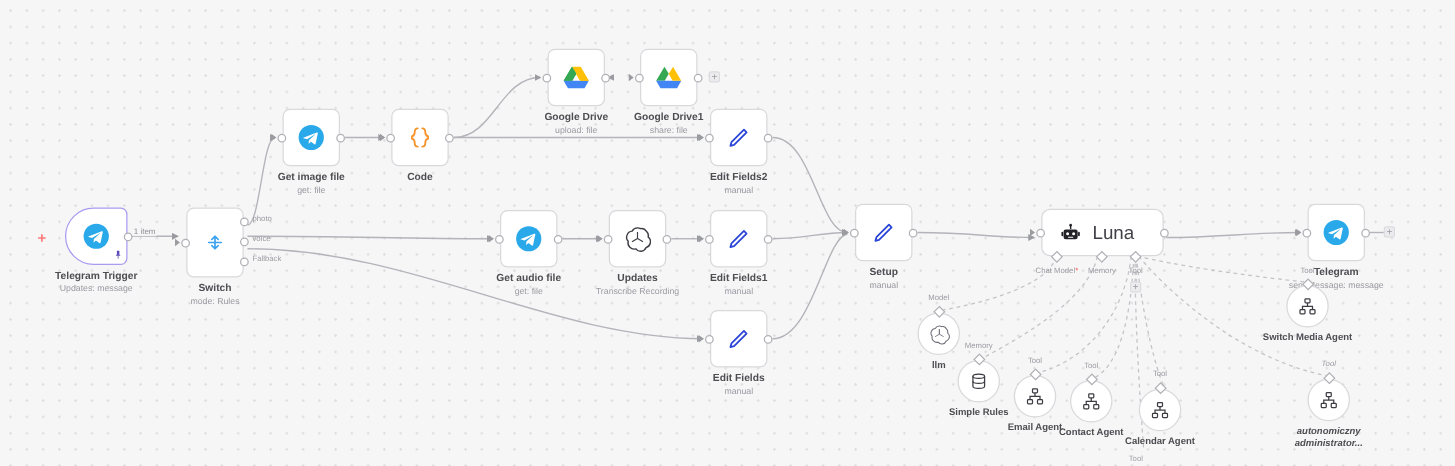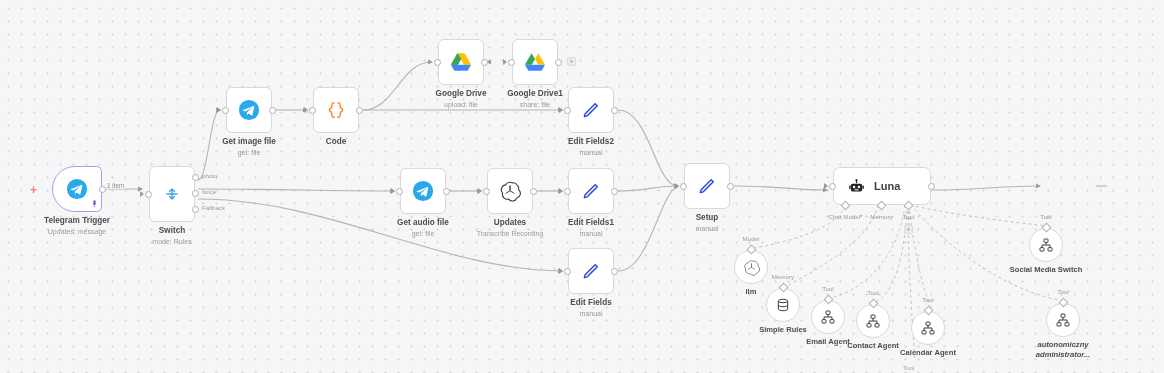--- a/index.html
+++ b/index.html
@@ -96,21 +96,21 @@
   }
   .blabel{position:absolute;font-size:6.2px;color:#9a9aa2;white-space:nowrap;
     bottom:-15px;transform:translateX(-50%);}
   .req{color:#ef5b5b;}
 
   .agentbox{
     width:98px;height:38px;box-sizing:border-box;background:#fff;
     border:1px solid #d9d9dd;border-radius:7px;
     display:flex;align-items:center;gap:9px;padding-left:14px;
   }
-  .agentlabel{font-size:11px;color:#3f3f46;font-weight:700;}
+  .agentlabel{font-size:15px;color:#3f3f46;font-weight:400;}
 
   .edgelabel{
     position:absolute;font-size:6.4px;color:#8e8e96;background:rgba(246,246,246,.85);
     padding:0 1px;white-space:nowrap;
   }
   .floatlabel{position:absolute;font-size:6.2px;color:#a0a0a8;white-space:nowrap;}
   svg.ic{display:block;}
 </style>
 </head>
 <body>
@@ -400,20 +400,36 @@
       <div class="bdiamond" style="left:45px;"></div>
       <div class="blabel" style="left:48.5px;">Memory</div>
 
       <div class="bdiamond" style="left:72px;"></div>
       <div class="blabel" style="left:75.5px;">Tool</div>
     </div>
   </div>
 
   <div class="plusend" style="left:904px;top:225px;"></div>
 
+  <div class="node" style="left:1046px;top:163px;">
+    <div class="box">
+      <div class="arrowin"></div>
+      <div class="port in"></div>
+      <svg class="ic" width="22" height="22" viewBox="0 0 24 24">
+        <circle cx="12" cy="12" r="11" fill="#29a9e9"></circle>
+        <path d="M5.6 11.9l11.2-4.3c.6-.2 1.1.1.9.9l-1.9 8.9c-.1.6-.5.8-1.1.5l-3-2.2-1.4 1.4c-.2.2-.3.3-.6.3l.2-3 5.5-5c.2-.2 0-.3-.3-.1l-6.8 4.3-2.9-.9c-.6-.2-.6-.6.2-.8z" fill="#fff"></path>
+      </svg>
+      <div class="port out"></div>
+    </div>
+    <div class="plusend" style="left:61px;top:18px;"></div>
+    <div class="caption">
+      <div class="ttl">Telegram</div>
+      <div class="sub">sendMessage: message</div>
+    </div>
+  </div>
 
   <div class="subnode" style="left:734px;top:250px;">
     <div class="circ">
       <svg class="ic" width="17" height="17" viewBox="0 0 24 24">
         <path d="M12 2.5c-2 0-3.8 1.1-4.7 2.8-2 .2-3.7 1.5-4.4 3.4-.8 1.9-.4 4 1 5.4-.5 1.9 0 3.9 1.4 5.3 1.4 1.4 3.4 1.9 5.3 1.4 1.1 1.5 2.9 2.3 4.7 2.1 1.9-.2 3.5-1.4 4.2-3.2 1.9-.6 3.3-2.1 3.7-4 .4-1.9-.3-3.9-1.8-5.1.4-1.9-.2-3.8-1.6-5.1C18.4 3.2 16.5 2.7 14.6 3.2 13.9 2.7 13 2.5 12 2.5z" fill="none" stroke="#6e6e78" stroke-width="1.2"></path>
         <path d="M12 6.2v5.6l4.8 2.8M12 11.8L7.2 14.6M12 11.8V6.2" fill="none" stroke="#6e6e78" stroke-width="1"></path>
       </svg>
     </div>
     <div class="diamond"></div>
     <div class="dlabel">Model</div>
@@ -479,21 +495,21 @@
     <div class="circ">
       <svg class="ic" width="16" height="16" viewBox="0 0 24 24">
         <rect x="9" y="3" width="6" height="5" rx="1" fill="none" stroke="#3c3c43" stroke-width="1.5"></rect>
         <rect x="3" y="16" width="6" height="5" rx="1" fill="none" stroke="#3c3c43" stroke-width="1.5"></rect>
         <rect x="15" y="16" width="6" height="5" rx="1" fill="none" stroke="#3c3c43" stroke-width="1.5"></rect>
         <path d="M12 8v4M6 16v-4h12v4" fill="none" stroke="#3c3c43" stroke-width="1.5"></path>
       </svg>
     </div>
     <div class="diamond"></div>
     <div class="dlabel">Tool</div>
-    <div class="subcaption">Social Media Switch</div>
+    <div class="subcaption">Switch Media Agent</div>
   </div>
 
   <div class="subnode" style="left:1046px;top:303px;font-style:italic;">
     <div class="circ">
       <svg class="ic" width="16" height="16" viewBox="0 0 24 24">
         <rect x="9" y="3" width="6" height="5" rx="1" fill="none" stroke="#3c3c43" stroke-width="1.5"></rect>
         <rect x="3" y="16" width="6" height="5" rx="1" fill="none" stroke="#3c3c43" stroke-width="1.5"></rect>
         <rect x="15" y="16" width="6" height="5" rx="1" fill="none" stroke="#3c3c43" stroke-width="1.5"></rect>
         <path d="M12 8v4M6 16v-4h12v4" fill="none" stroke="#3c3c43" stroke-width="1.5"></path>
       </svg>

